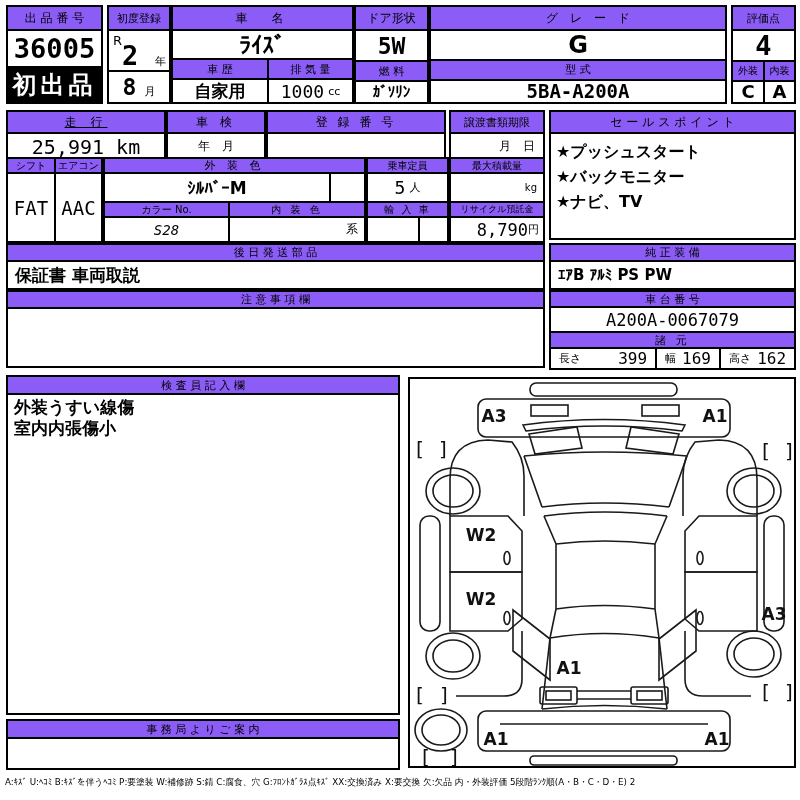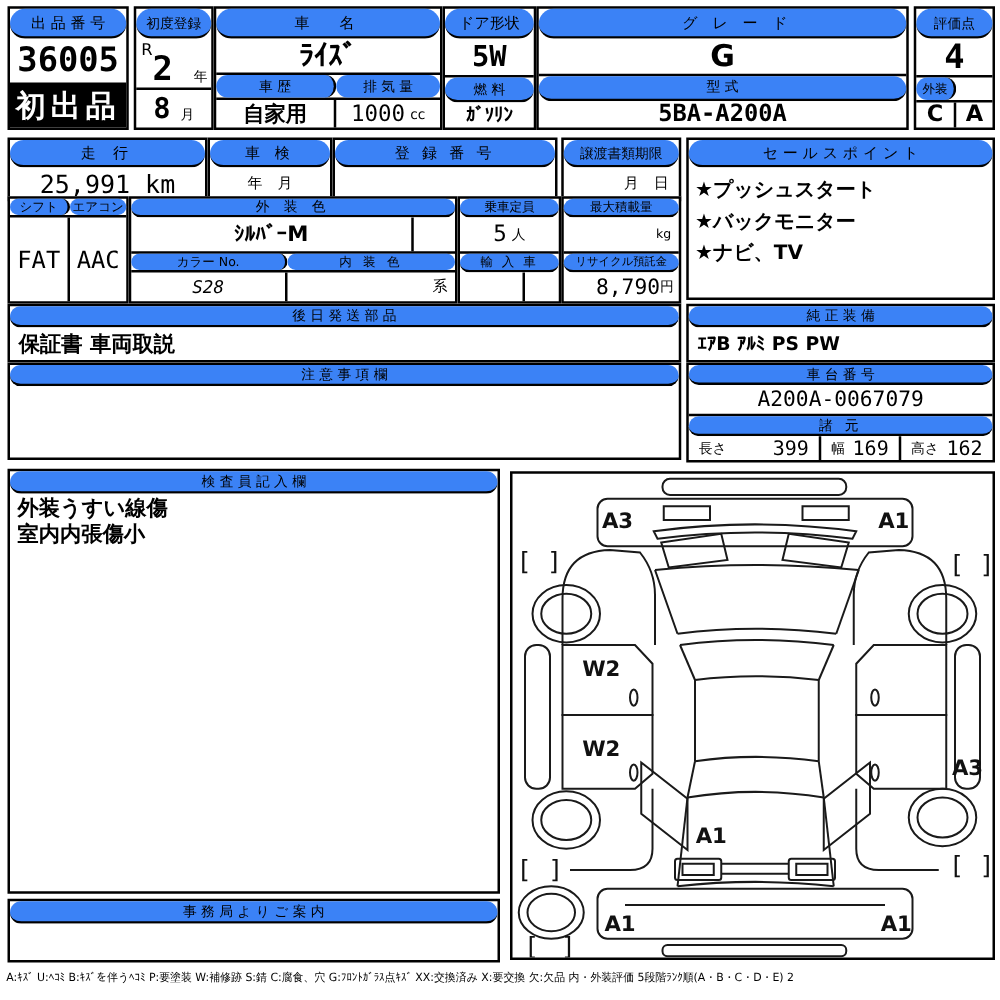--- a/index.html
+++ b/index.html
@@ -1,21 +1,21 @@
 <!DOCTYPE html>
 <html><head>
 <meta charset="utf-8">
 <style>
   html,body{margin:0;padding:0;background:#fff;}
   .sheet{position:relative;width:800px;height:800px;background:#fff;color:#000;
          font-family:"DejaVu Sans","Liberation Sans",sans-serif;overflow:hidden;}
   .box{position:absolute;border:2px solid #000;box-sizing:border-box;background:#fff;
        display:flex;flex-direction:column;}
-  .hd{background:#3b82f6;border-bottom:2px solid #000;display:flex;align-items:center;
-      justify-content:center;font-size:12px;flex:0 0 auto;overflow:hidden;white-space:nowrap;border-radius:12px;}
+  .hd{background:#8b5cf6;border-bottom:2px solid #000;display:flex;align-items:center;
+      justify-content:center;font-size:12px;flex:0 0 auto;overflow:hidden;white-space:nowrap;}
   .row{display:flex;flex:0 0 auto;min-height:0;}
   .grow{flex:1 1 auto;}
   .vc{display:flex;align-items:center;justify-content:center;overflow:hidden;white-space:nowrap;}
   .br{border-right:2px solid #000;}
   .bb{border-bottom:2px solid #000;}
   .mono{font-family:"DejaVu Sans Mono","Liberation Mono",monospace;text-align:center;}
   .b{font-weight:bold;}
   .badge{background:#000;color:#fff;font-weight:bold;font-size:24px;letter-spacing:4px;
          display:flex;align-items:center;justify-content:center;flex:1 1 auto;}
   .unit{font-size:11px;margin-left:4px;}
@@ -78,36 +78,36 @@
   <div class="box" style="left:429px;top:5px;width:298px;height:99px;">
     <div class="hd" style="height:22px;letter-spacing:4px;padding-left:24px;">グ レ ー ド</div>
     <div class="vc b bb" style="height:29px;font-size:24px;">G</div>
     <div class="hd" style="height:18px;font-size:11px;">型 式</div>
     <div class="vc b grow mono" style="font-size:19px;">5BA-A200A</div>
   </div>
 
   <div class="box" style="left:731px;top:5px;width:65px;height:99px;">
     <div class="hd" style="height:22px;font-size:11px;">評価点</div>
     <div class="vc b bb mono" style="height:30px;font-size:27px;">4</div>
-    <div class="row bb" style="height:18px;flex-direction:column;">
+    <div class="row bb" style="height:18px;">
       <div class="hd br" style="width:30px;height:100%;border-bottom:none;font-size:10px;">
           <span>外装</span>
         </div>
       <div class="hd grow" style="height:100%;border-bottom:none;font-size:10px;">
           <span>内装</span>
         </div>
     </div>
     <div class="row grow">
       <div class="vc b br" style="width:30px;font-size:18px;">C</div>
       <div class="vc b grow" style="font-size:18px;">A</div>
     </div>
   </div>
 
   <div class="box" style="left:6px;top:110px;width:160px;height:51px;">
-    <div class="hd" style="height:20px;letter-spacing:5px;">走 行</div>
+    <div class="hd" style="height:20px;letter-spacing:5px;text-decoration:underline;">走 行</div>
     <div class="vc grow mono" style="font-size:20px;">25,991 km</div>
   </div>
 
   <div class="box" style="left:166px;top:110px;width:100px;height:51px;">
     <div class="hd" style="height:20px;letter-spacing:4px;">車 検</div>
     <div class="vc grow" style="font-size:12px;align-items:flex-end;padding-bottom:4px;">年　月</div>
   </div>
 
   <div class="box" style="left:449px;top:110px;width:96px;height:51px;">
     <div class="hd" style="height:20px;font-size:11px;">譲渡書類期限</div>

